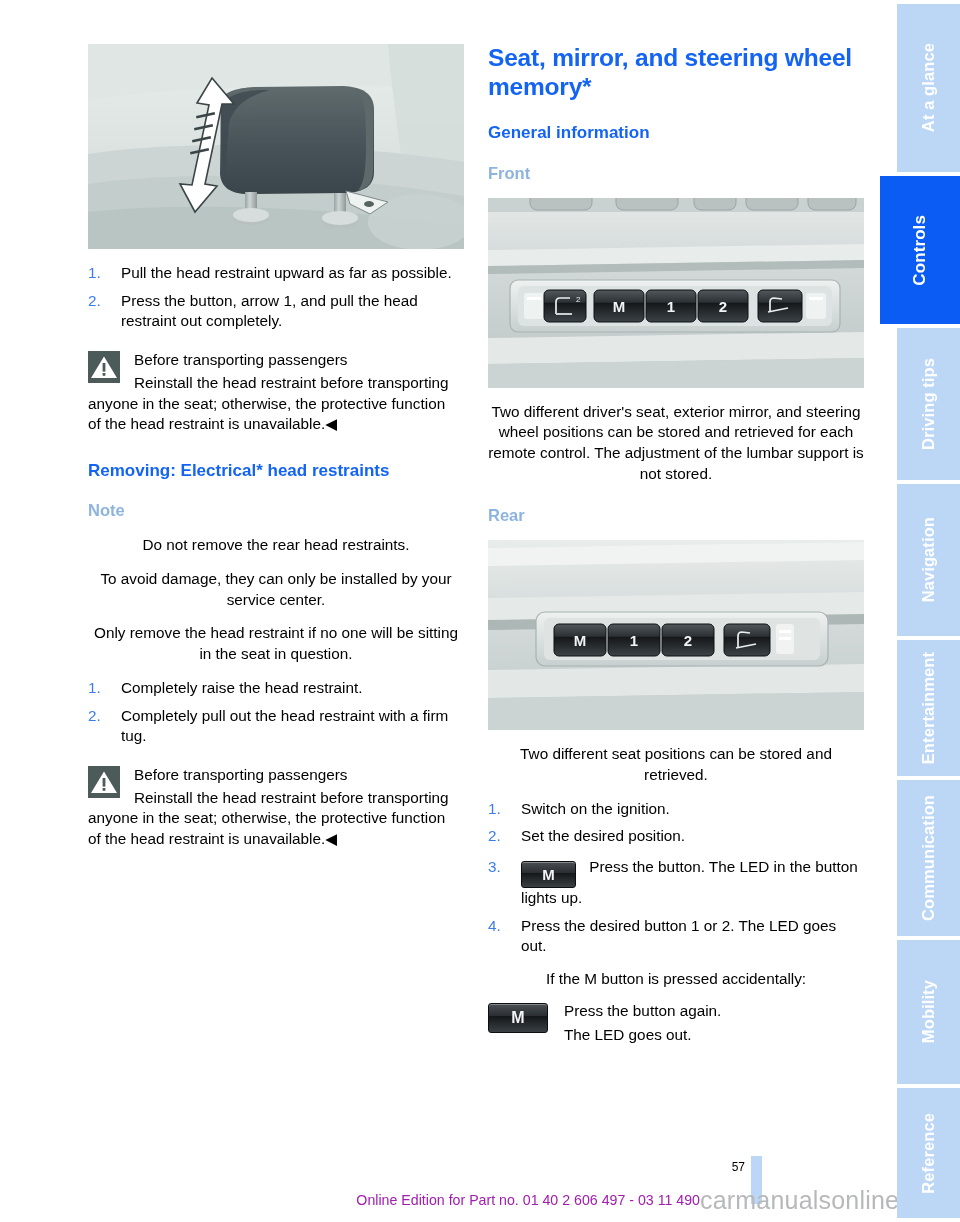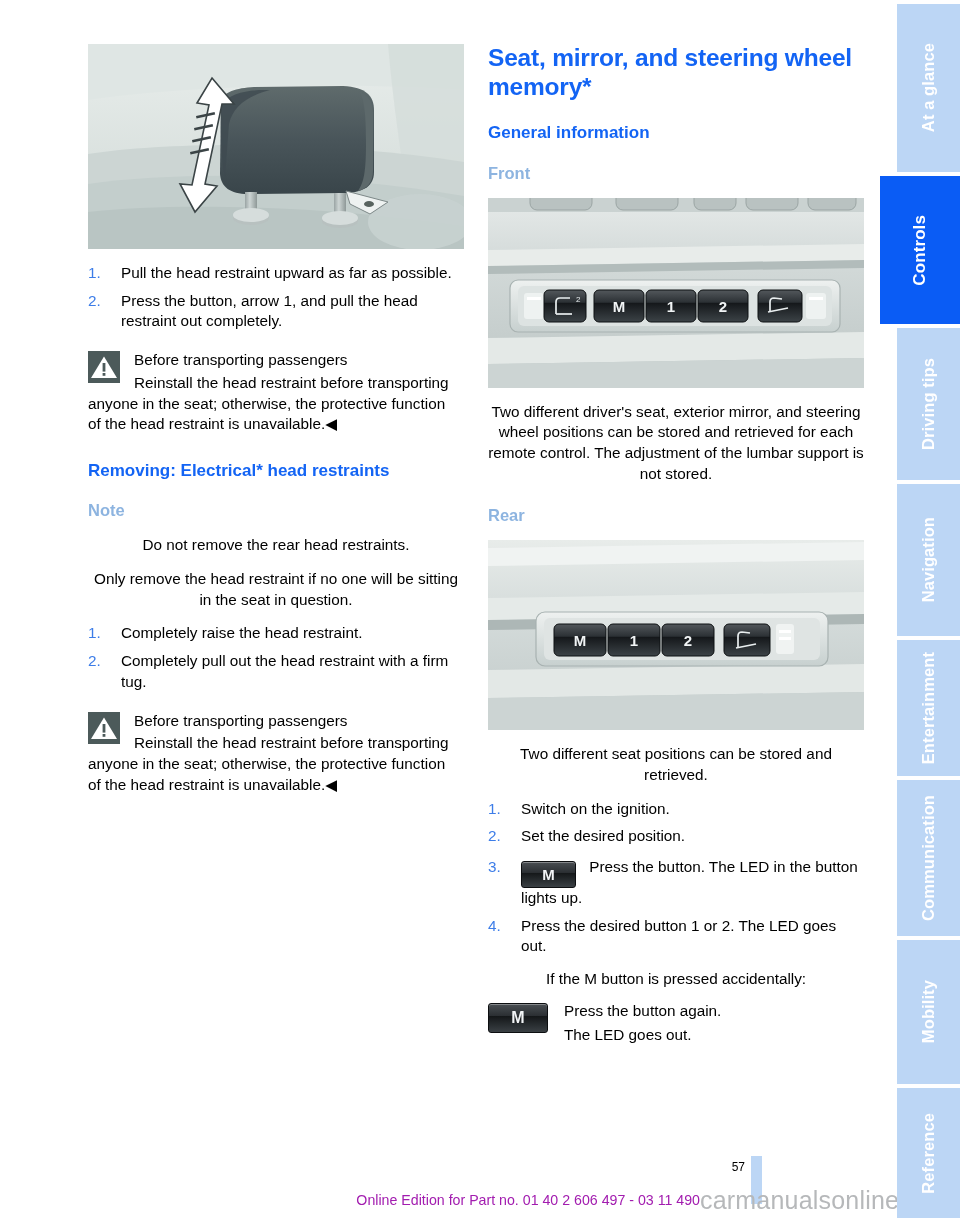--- a/index.html
+++ b/index.html
@@ -282,20 +282,21 @@
           </svg>
         </span>
         <p class="wtitle">Before transporting passengers</p>
         <p class="wbody">Reinstall the head restraint before trans­porting anyone in the seat; otherwise, the pro­tective function of the head restraint is unavail­able.◀</p>
       </div>
 
       <h2 class="h2" style="margin-top:26px">Removing: Electrical* head restraints</h2>
 
       <h3 class="h3">Note</h3>
       <p class="body">Do not remove the rear head restraints.</p>
+      <p class="body">To avoid damage, they can only be installed by your service center.</p>
 
       <p class="body">Only remove the head restraint if no one will be sitting in the seat in question.</p>
 
       <ol class="steps">
         <li>
           <span class="num">1.</span>
           <span>Completely raise the head restraint.</span>
         </li>
         <li>
           <span class="num">2.</span>

